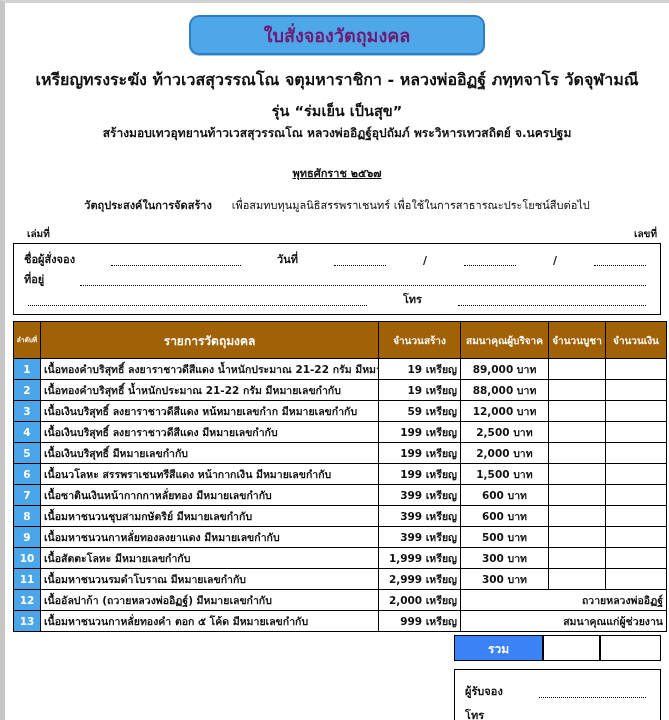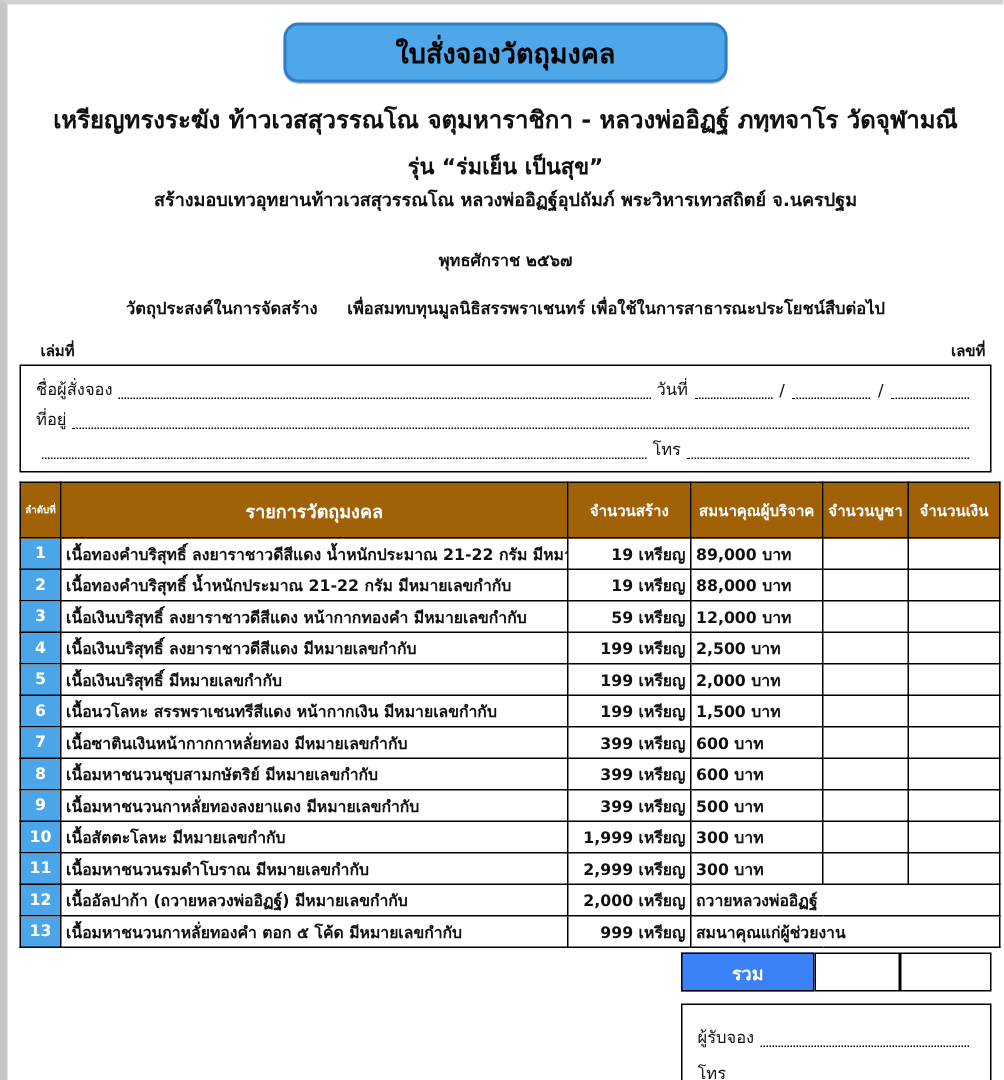--- a/index.html
+++ b/index.html
@@ -15,37 +15,37 @@
     background:#fff;
     border-left:5px solid #c6c6c6;
     border-top:3px solid #d2d2d2;
   }
   .titlebox{
     width:292px;height:36px;margin:12px auto 0;
     background:#4ea7e9;
     border:2px solid #2f7ec5;
     border-radius:10px;
     display:flex;align-items:center;justify-content:center;
-    color:#000000;font-weight:bold;font-size:18px;
+    color:#701a75;font-weight:bold;font-size:18px;
     box-shadow:0 1px 0 #9cc7e8;
   }
   .sub1{margin-top:12px;text-align:center;font-weight:bold;font-size:16px;}
   .sub2{margin-top:7px;text-align:center;font-weight:bold;font-size:14.5px;}
   .sub3{margin-top:1px;text-align:center;font-weight:bold;font-size:12px;}
-  .era{margin-top:22px;text-align:center;font-weight:bold;font-size:11px;}
+  .era{margin-top:22px;text-align:center;font-weight:bold;font-size:11px;text-decoration:underline;}
   .purpose{margin-top:14px;text-align:center;font-weight:bold;font-size:11px;}
-  .purpose .ptext{margin-left:16px;font-weight:bold;}
+  .purpose .ptext{margin-left:16px;font-weight:normal;}
   .meta{display:flex;justify-content:space-between;margin:12px 12px 0 22px;font-size:10px;font-weight:bold;}
   .infobox{
     box-sizing:border-box;
     margin:2px 8px 0 8px;
     border:1.5px solid #000;
     padding:4px 10px 6px 10px;
   }
-  .fline{display:flex;align-items:flex-end;font-size:11px;font-weight:normal;height:20px;}
+  .fline{display:flex;align-items:flex-end;font-size:11px;font-weight:bold;height:20px;gap:32px;}
   .dots{flex:1;border-bottom:1.5px dotted #000;margin:0 4px 2px 4px;height:10px;}
   .dots.short{flex:0 0 52px;}
   .slash{margin:0 1px;padding-bottom:1px;}
   table.items{
     border-collapse:collapse;table-layout:fixed;
     width:653px;margin:6px 8px 0 8px;
     border:1.5px solid #000;
   }
   table.items th{
     background:#a16207;color:#fff;border:1px solid #000;
@@ -55,22 +55,22 @@
   th.h-item{font-size:12px;margin-left:20px;}
   th.h-made,th.h-price,th.h-order,th.h-amount{font-size:10px;}
   table.items td{
     border:1px solid #000;height:20px;
     font-size:10.5px;font-weight:bold;padding:0 3px;
     overflow:hidden;white-space:nowrap;
   }
   td.c-no{background:#4aa5e9;color:#fff;text-align:center;font-size:8px;border-bottom:1px solid #fff;border-top:1px solid #fff;}
   td.c-item{text-align:left;}
   td.c-made{text-align:right;padding-right:5px;}
-  td.c-price{text-align:left;margin-left:16px;}
-  td.c-merged{text-align:left;}
+  td.c-price{text-align:center;margin-left:16px;}
+  td.c-merged{text-align:right;}
   .totalrow{display:flex;justify-content:flex-end;margin:3px 8px 0 0;height:26px;}
   .totalrow .tcell{box-sizing:border-box;border:1.5px solid #000;}
   .t-label{
     width:89px;background:#3b82f6;color:#fff;font-weight:bold;font-size:12px;
     display:flex;align-items:center;justify-content:center;
   }
   .t-order{width:57px;border-left:none;background:#fff;}
   .t-amount{width:61px;border-left:none;background:#fff;}
   .receiverbox{
     box-sizing:border-box;
@@ -157,21 +157,21 @@
         <tr>
           <td class="c-no">2</td>
           <td class="c-item">เนื้อทองคำบริสุทธิ์ น้ำหนักประมาณ 21-22 กรัม มีหมายเลขกำกับ</td>
           <td class="c-made">19 เหรียญ</td>
           <td class="c-price">88,000 บาท</td>
           <td class="c-order"></td>
           <td class="c-amount"></td>
         </tr>
         <tr>
           <td class="c-no">3</td>
-          <td class="c-item">เนื้อเงินบริสุทธิ์ ลงยาราชาวดีสีแดง หน้ากากทองคำ มีหมายเลขกำกับ</td>
+          <td class="c-item">เนื้อเงินบริสุทธิ์ ลงยาราชาวดีสีแดง หน้หมายเลขกำก มีหมายเลขกำกับ</td>
           <td class="c-made">59 เหรียญ</td>
           <td class="c-price">12,000 บาท</td>
           <td class="c-order"></td>
           <td class="c-amount"></td>
         </tr>
         <tr>
           <td class="c-no">4</td>
           <td class="c-item">เนื้อเงินบริสุทธิ์ ลงยาราชาวดีสีแดง มีหมายเลขกำกับ</td>
           <td class="c-made">199 เหรียญ</td>
           <td class="c-price">2,500 บาท</td>

